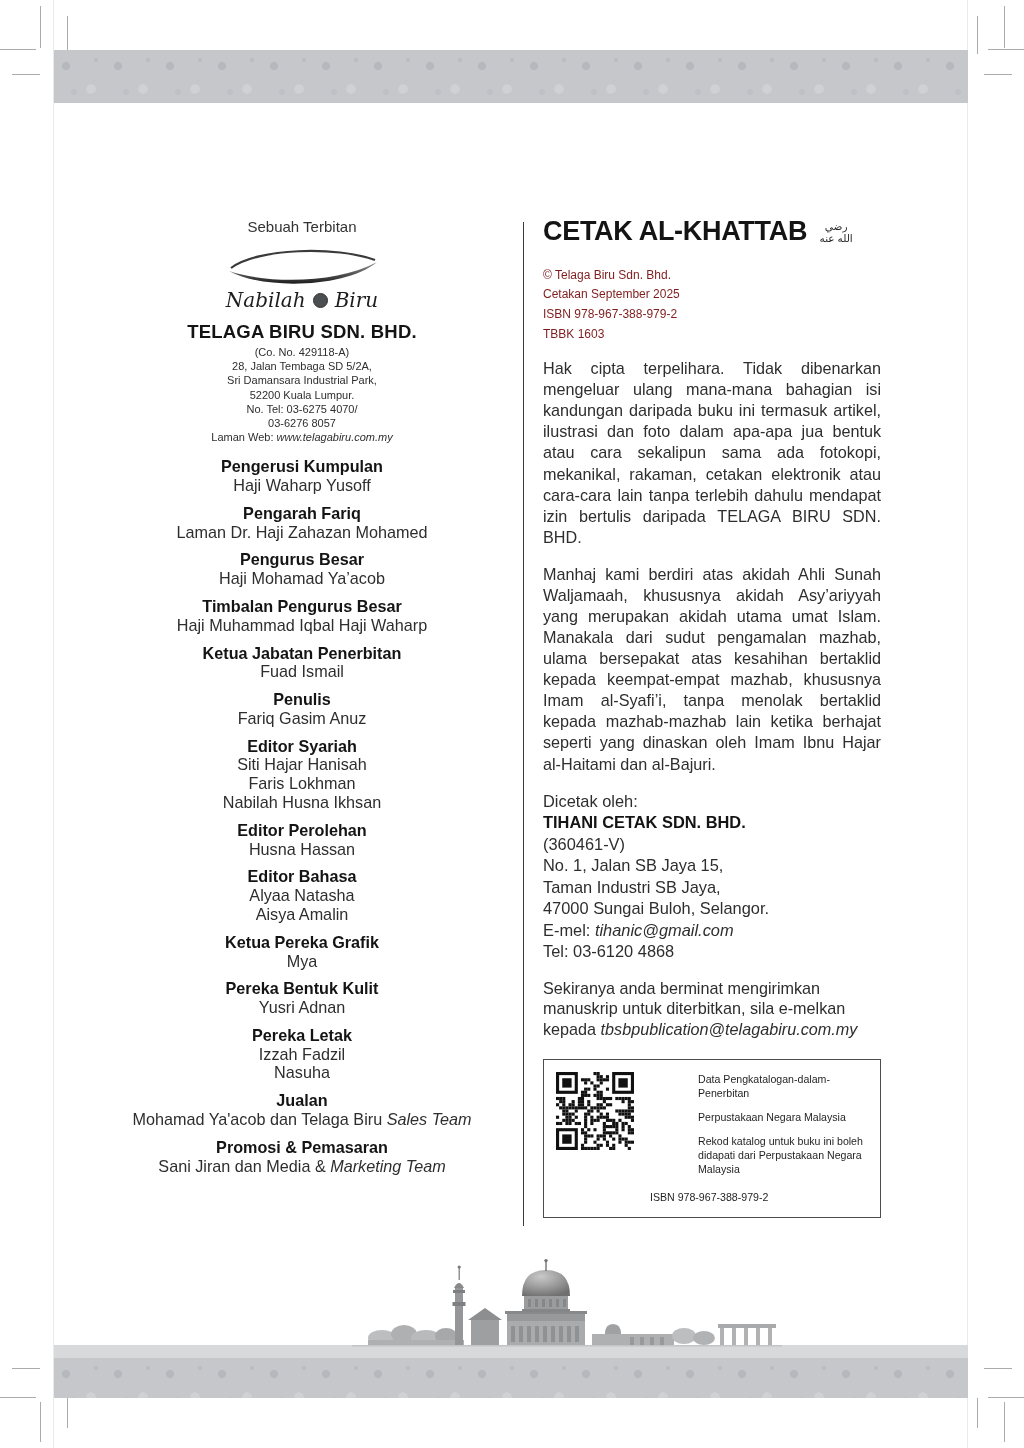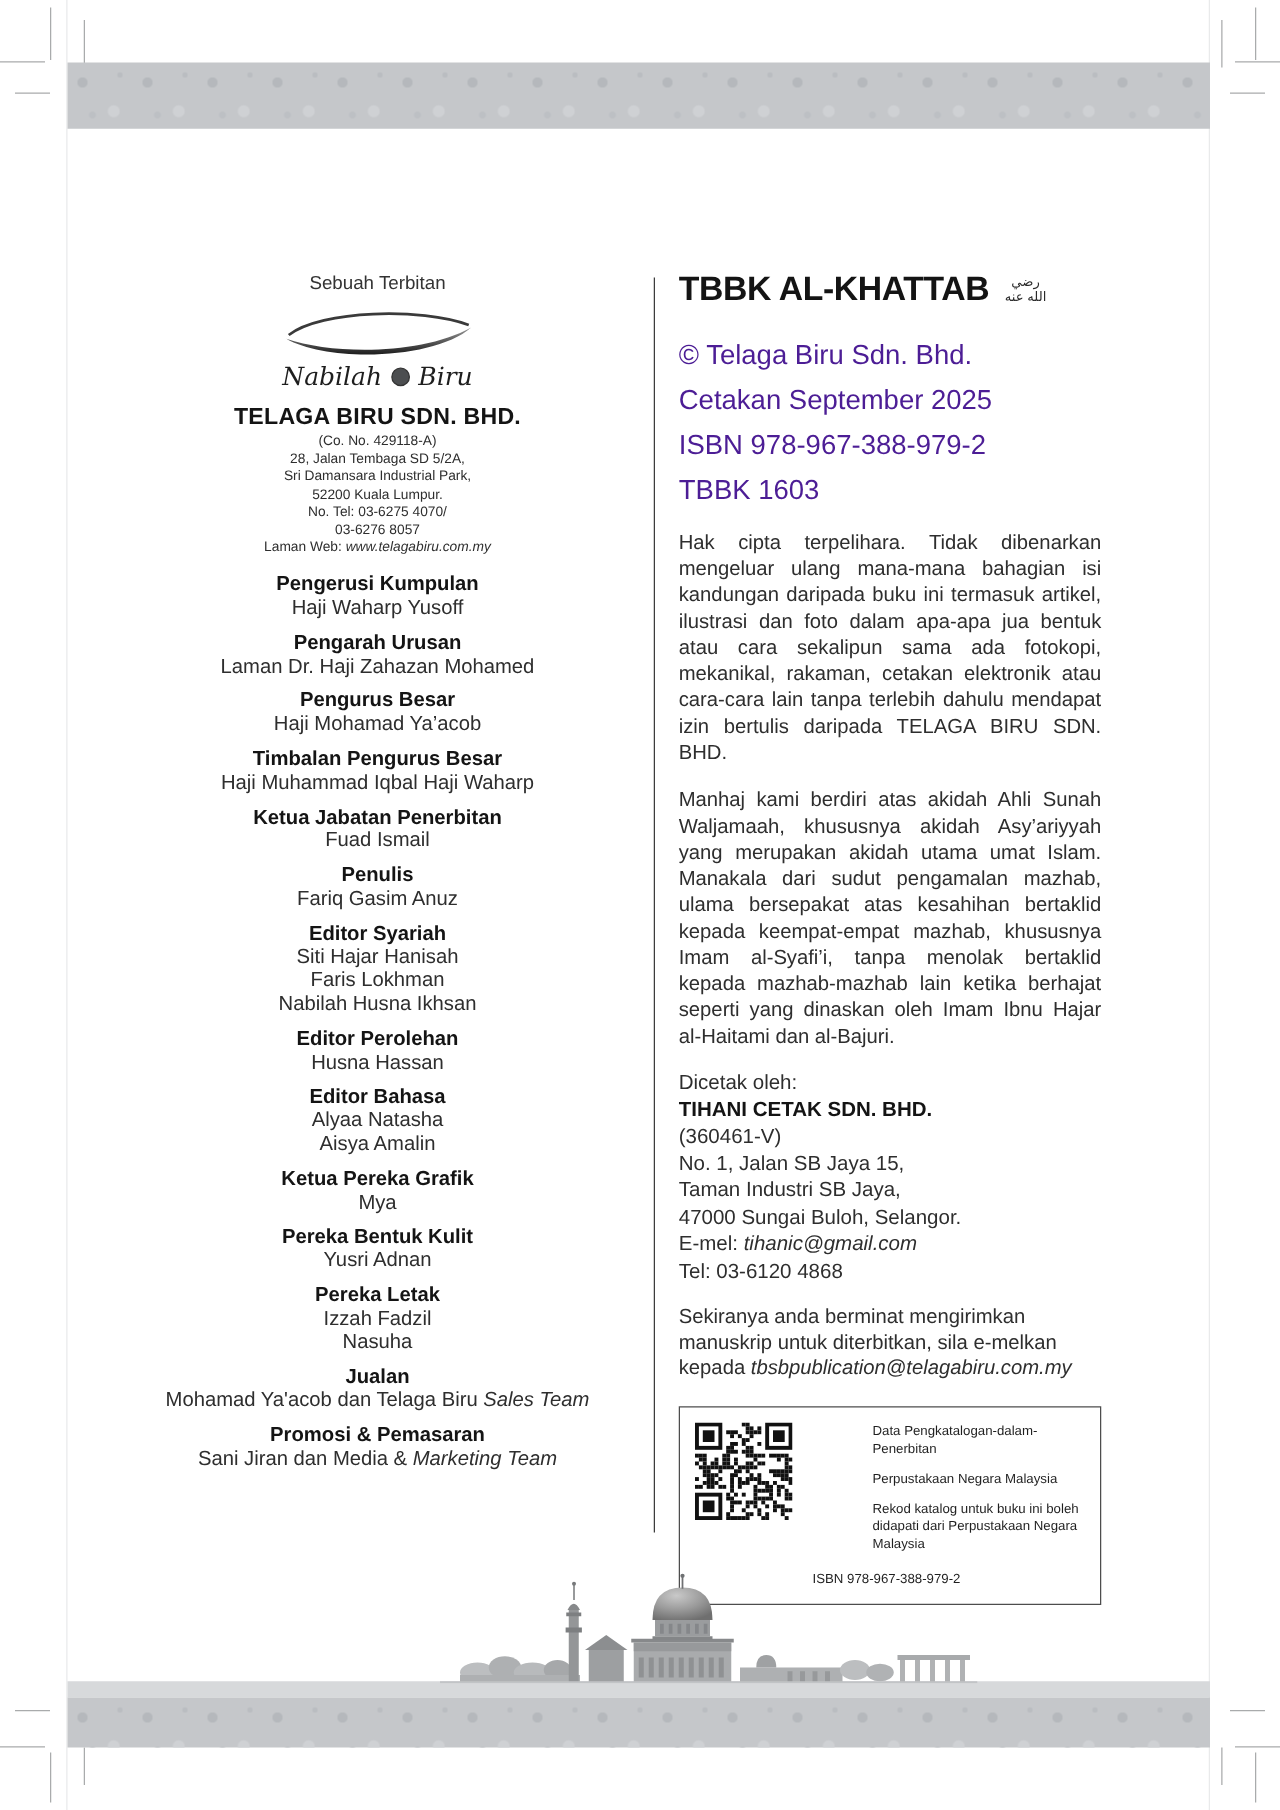--- a/index.html
+++ b/index.html
@@ -42,21 +42,21 @@
   .credits{margin-top:13px;}
   .credit{margin-top:9px;}
   .credit-role{font-weight:bold;font-size:16.2px;line-height:1.16;color:#141414;}
   .credit-name{font-size:16.2px;line-height:1.16;}
 
   
   .right-col{position:absolute;left:543px;top:218px;width:338px;}
   .title-row{display:flex;align-items:flex-start;gap:9px;}
   .book-title{font-size:27px;font-weight:bold;letter-spacing:-0.3px;color:#141414;line-height:1.02;}
   .honorific{display:inline-block;width:40px;font-size:10.5px;line-height:1.12;text-align:center;color:#2a2a2a;margin-top:3px;}
-  .meta{margin-top:20px;font-size:22px;line-height:1.64;color:#4c1d95;}
+  .meta{margin-top:20px;font-size:12px;line-height:1.64;color:#7f1d1d;}
   .para{margin-top:14px;font-size:16.2px;line-height:1.3;text-align:justify;color:#2e2e2e;}
   .printer{margin-top:15px;font-size:16.4px;line-height:1.31;}
   .printer-name{font-weight:bold;color:#141414;}
   .printer em, .note em{font-style:italic;}
   .note{margin-top:15px;font-size:16.2px;line-height:1.27;}
   .note em{overflow-wrap:anywhere;}
   .catalog{margin-top:20px;border:1.5px solid #4d4d4d;display:flex;gap:16px;padding:12px;align-items:flex-start;}
   .qr{width:78px;height:78px;flex:none;}
   .cat-text{font-size:10.6px;line-height:1.32;color:#1f1f1f;padding-top:1px;}
   .cat-line{margin:0 0 10px 0;padding-left:48px;}
@@ -212,21 +212,21 @@
   <div class="pub-line">No. Tel: 03-6275 4070/</div>
   <div class="pub-line">03-6276 8057</div>
   <div class="pub-line"><span>Laman Web: </span><em>www.telagabiru.com.my</em></div>
 
   <div class="credits">
       <div class="credit">
         <div class="credit-role">Pengerusi Kumpulan</div>
         <div class="credit-name"><span>Haji Waharp Yusoff</span></div>
       </div>
       <div class="credit">
-        <div class="credit-role">Pengarah Urusan</div>
+        <div class="credit-role">Pengarah Fariq</div>
         <div class="credit-name"><span>Laman Dr. Haji Zahazan Mohamed</span></div>
       </div>
       <div class="credit">
         <div class="credit-role">Pengurus Besar</div>
         <div class="credit-name"><span>Haji Mohamad Ya’acob</span></div>
       </div>
       <div class="credit">
         <div class="credit-role">Timbalan Pengurus Besar</div>
         <div class="credit-name"><span>Haji Muhammad Iqbal Haji Waharp</span></div>
       </div>
@@ -272,21 +272,21 @@
       </div>
       <div class="credit">
         <div class="credit-role">Promosi &amp; Pemasaran</div>
         <div class="credit-name"><span>Sani Jiran dan Media &amp; </span><em>Marketing Team</em></div>
       </div>
     </div>
 </div>
 
 <div class="right-col">
   <div class="title-row">
-    <span class="book-title">TBBK AL-KHATTAB</span>
+    <span class="book-title">CETAK AL-KHATTAB</span>
     <span class="honorific">رضي الله عنه</span>
   </div>
 
   <div class="meta">
     <div>© Telaga Biru Sdn. Bhd.</div>
     <div>Cetakan September 2025</div>
     <div>ISBN 978-967-388-979-2</div>
     <div>TBBK 1603</div>
   </div>
 

